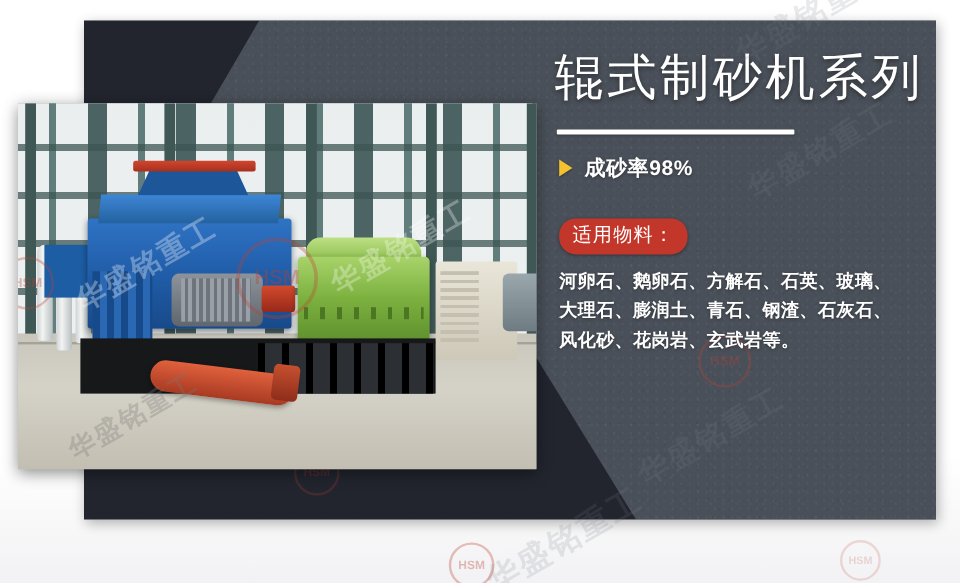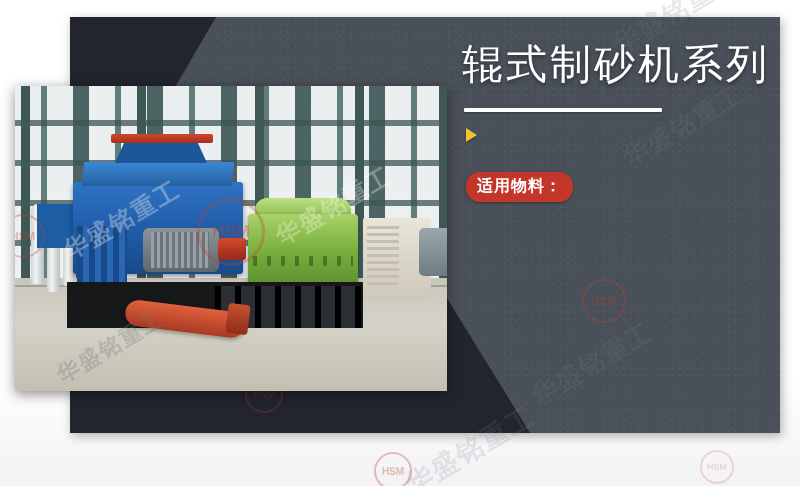--- a/index.html
+++ b/index.html
@@ -129,21 +129,21 @@
   .rule{width:198px;height:4px;background:#fff;margin:19px 0 16px 2px;border-radius:1px;
      box-shadow:0 1px 2px rgba(0,0,0,.3);}
   .feat{display:flex;align-items:center;margin:0 0 22px 4px;}
   .tri{width:0;height:0;border-left:11px solid #f2c230;
      border-top:7px solid transparent;border-bottom:7px solid transparent;
      margin-right:10px;flex:0 0 auto;
      filter:drop-shadow(0 1px 1px rgba(0,0,0,.35));}
   .feat-t{font-size:17.5px;font-weight:700;letter-spacing:.5px;
      text-shadow:0 1px 3px rgba(0,0,0,.4);}
   .badge{display:inline-block;background:#c3372b;color:#fff;
-     font-size:16px;font-weight:700;letter-spacing:1px;
+     font-size:16px;font-weight:400;letter-spacing:1px;
      padding:4px 11px 5px;border-radius:14px;margin:8px 0 11px 4px;
      box-shadow:0 1px 3px rgba(0,0,0,.35);}
   .mats{font-size:15px;font-weight:700;line-height:1.62;letter-spacing:.4px;
      margin-left:4px;width:288px;text-shadow:0 1px 3px rgba(0,0,0,.4);}
 </style>
 </head>
 <body>
 
 <div class="stage">
 
@@ -211,23 +211,25 @@
     </div>
   </div>
 
   <div class="txt">
 
     <div class="title">辊式制砂机系列</div>
     <div class="rule"></div>
 
     <div class="feat">
       <span class="tri"></span>
+      <span class="feat-t">成砂率98%</span>
     </div>
 
     <div class="badge">适用物料：</div>
+    <div class="mats">河卵石、鹅卵石、方解石、石英、玻璃、大理石、膨润土、青石、钢渣、石灰石、风化砂、花岗岩、玄武岩等。</div>
   </div>
 
   <div class="wm wm-out" style="left:398px;top:432px;font-size:27px;">华盛铭重工</div>
   <div class="seal" style="left:374px;top:452px;width:34px;height:34px;font-size:10px;">
     <b>HSM</b>
   </div>
   <div class="wm wm-out" style="left:606px;top:-6px;font-size:26px;">华盛铭重工</div>
   <div class="seal" style="left:700px;top:450px;width:30px;height:30px;font-size:9px;opacity:.55;">
     <b>HSM</b>
   </div>

